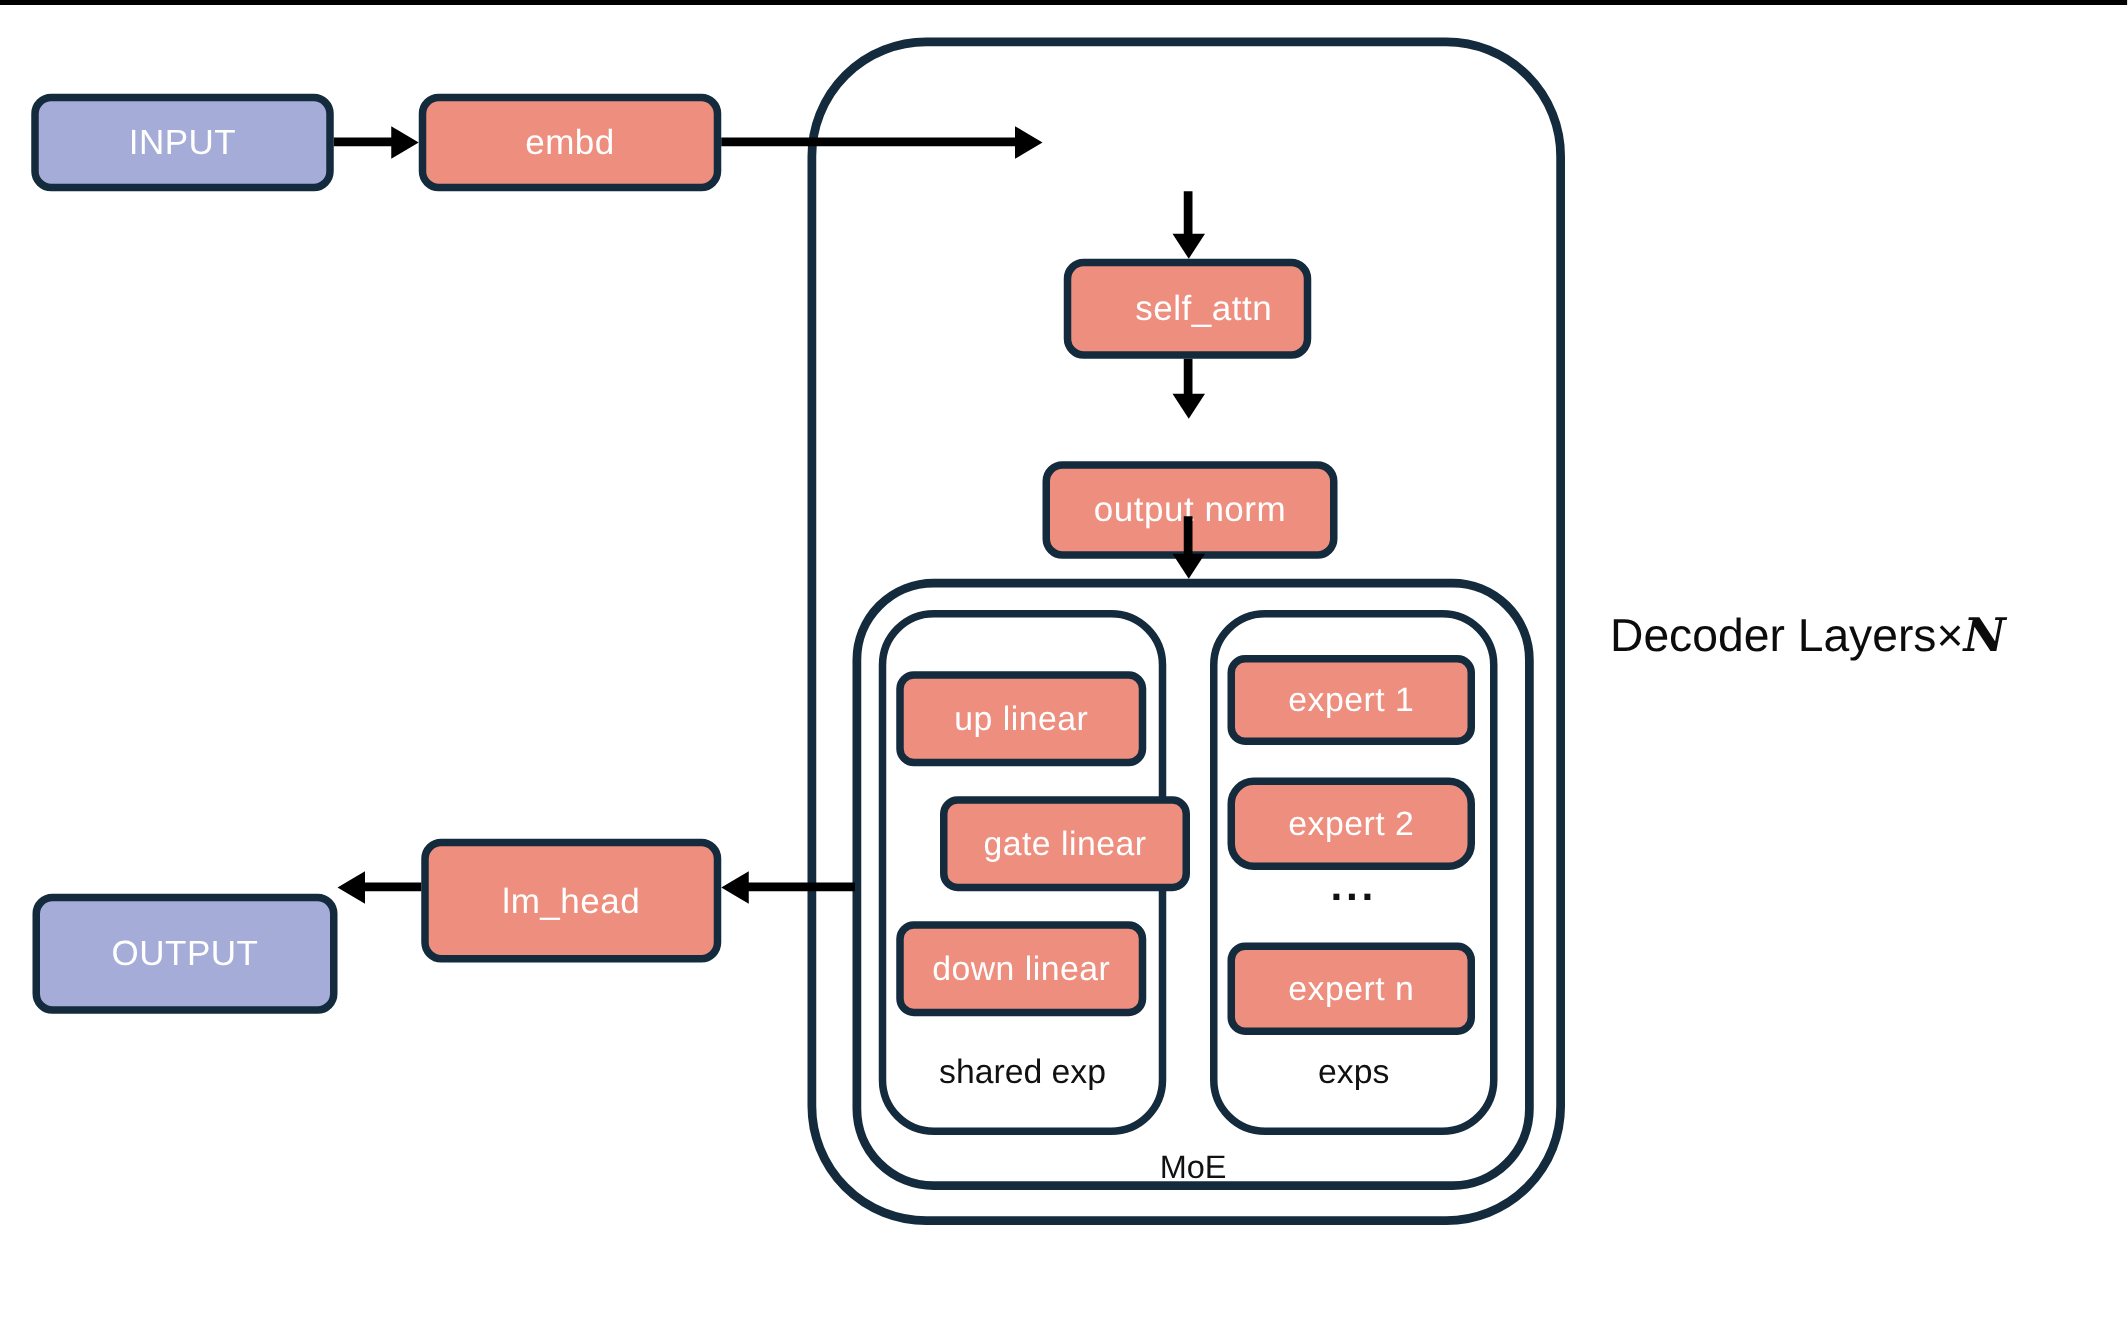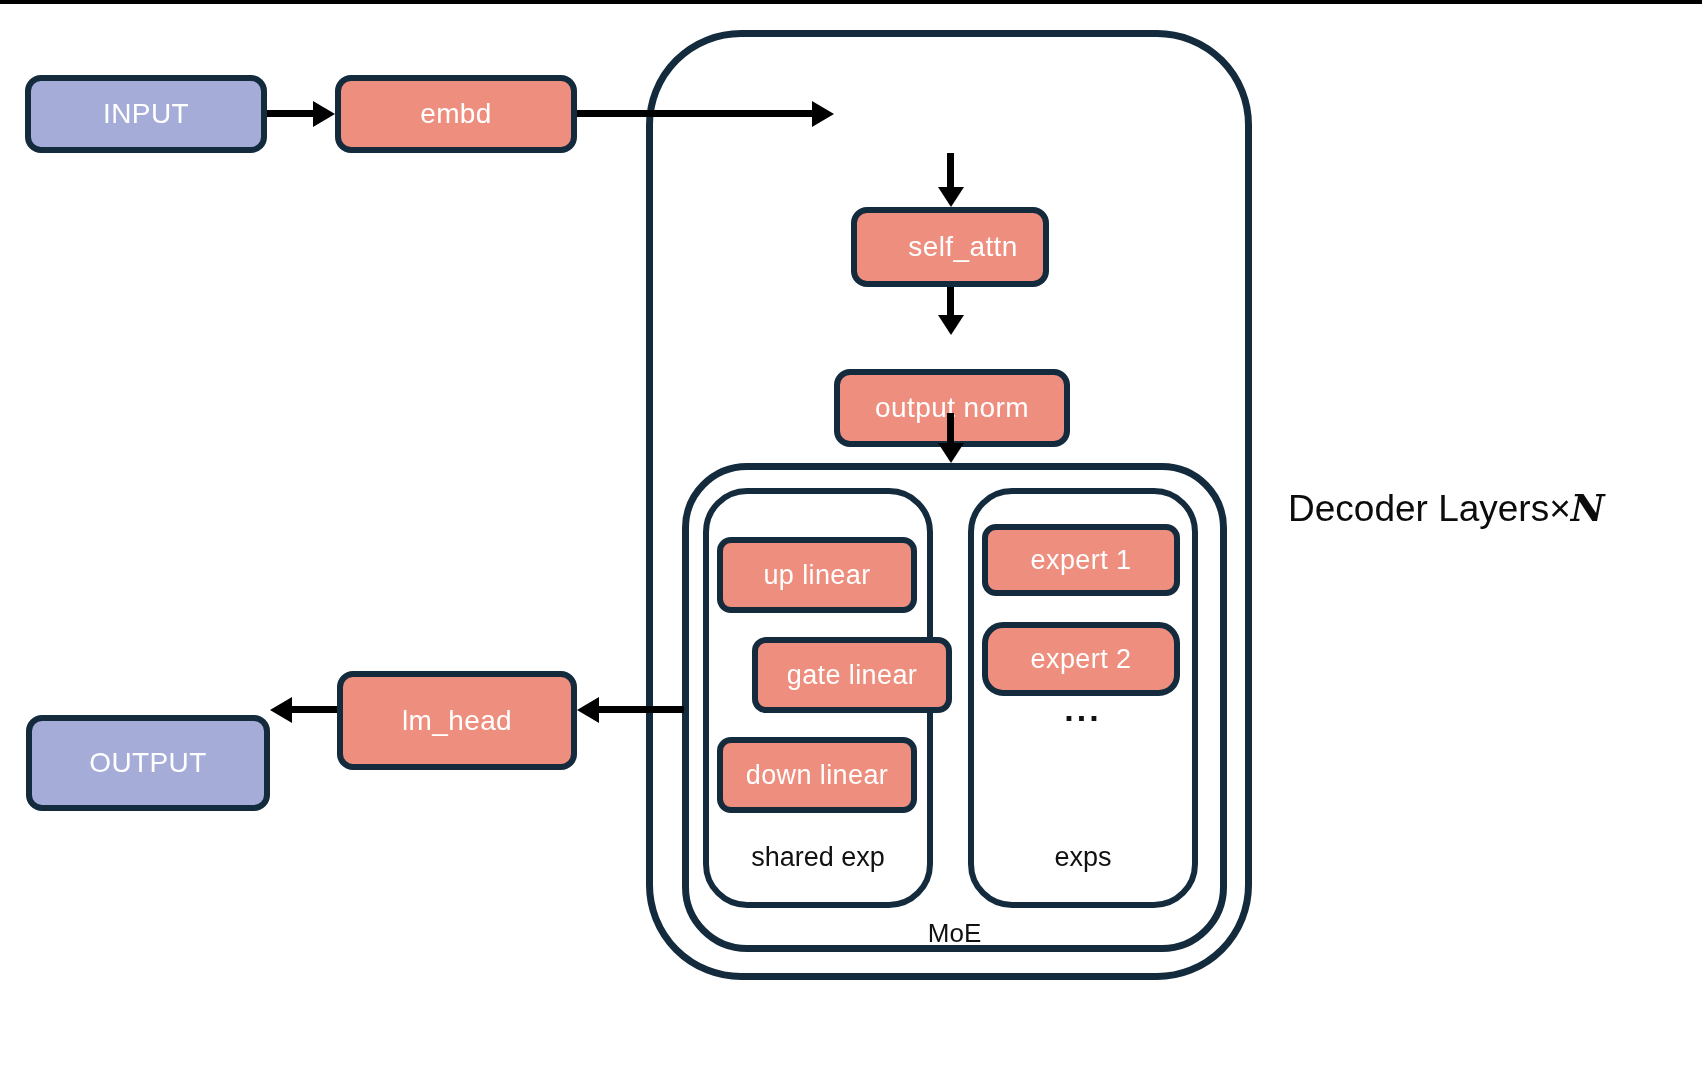--- a/index.html
+++ b/index.html
@@ -132,20 +132,23 @@
   </div>
   <div class="lbl shared-lbl">shared exp</div>
 
   <div class="node salmon small n-exp1">
     <span>expert 1</span>
   </div>
   <div class="node salmon small n-exp2">
     <span>expert 2</span>
   </div>
   <div class="lbl dots">...</div>
+  <div class="node salmon small n-expn">
+    <span>expert n</span>
+  </div>
   <div class="lbl exps-lbl">exps</div>
 
   <div class="lbl moe-lbl">MoE</div>
   <div class="decoder-lbl">
     <span>Decoder Layers×</span><span class="nvar">N</span>
   </div>
 
   <div>
     <div class="aline-h" style="left:267px;top:110px;width:48px;"></div>
     <div class="ahead-right" style="left:313px;top:101px;"></div>

